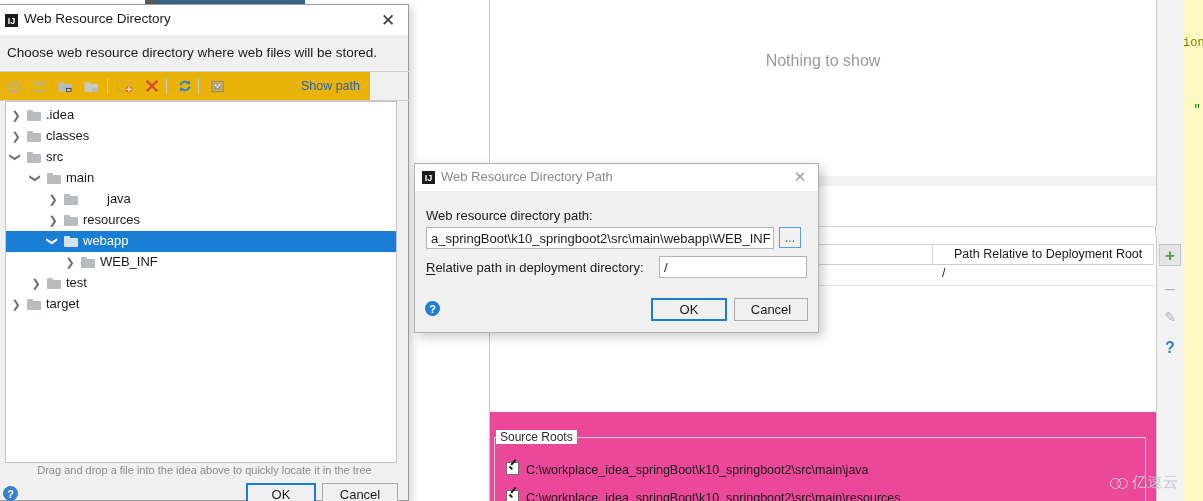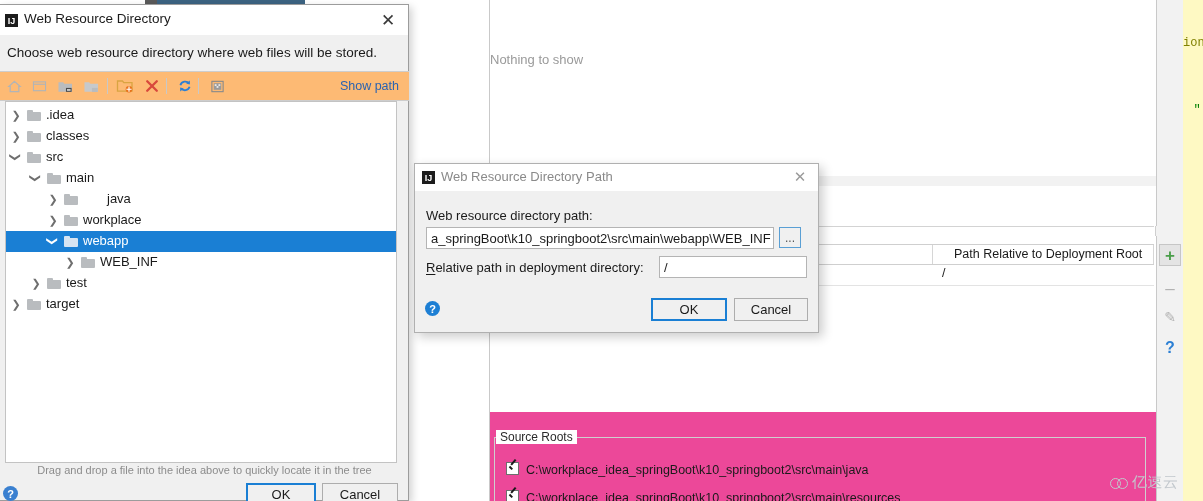--- a/index.html
+++ b/index.html
@@ -28,22 +28,22 @@
   .bg-right-rail {
     position: absolute; left: 1155px; top: 0; width: 28px; height: 501px;
     background: #f2f2f2; border-left: 1px solid #cfcfcf; border-right:1px solid #cfcfcf;
   }
 
   .bg-nothing-panel {
     position: absolute; left: 489px; top: 0px; width: 666px; height: 176px;
     background: #ffffff; border-left: 1px solid #c9c9c9; border-right: 1px solid #c9c9c9;
   }
   .bg-nothing-text {
-    position: absolute; left: 0; top: 52px; width: 666px; text-align: left;
-    color: #9a9a9a; font-size: 13px;
+    position: absolute; left: 0; top: 52px; width: 666px; text-align: center;
+    color: #9a9a9a; font-size: 16px;
   }
 
   .bg-gap-1 {
     position:absolute; left:489px; top:176px; width:666px; height:10px; background:#f2f2f2;
     border-left:1px solid #c9c9c9; border-right:1px solid #c9c9c9;
   }
   .bg-panel-2 {
     position:absolute; left:489px; top:186px; width:666px; height:40px;
     background:#ffffff; border:1px solid #c9c9c9; border-top:none; border-bottom:none;
   }
@@ -163,21 +163,21 @@
   }
   .dlg-subtitle {
     position:absolute; left:7px; top:40px; font-size:13.5px; color:#1a1a1a;
   }
   .dlg-sep {
     position:absolute; left:0; top:66px; width:409px; height:1px; background:#cdcdcd;
   }
 
   
   .toolbar {
-    position:absolute; left:0; top:67px; width:409px; height:28px; background:#fdba74;
+    position:absolute; left:0; top:67px; width:370px; height:28px; background:#eab308;
   }
   .tb-btn {
     position:absolute; top:3px; width:22px; height:22px;
     display:flex; align-items:center; justify-content:center;
   }
   .tb-div {
     position:absolute; top:6px; width:1px; height:16px; background:#c8c8c8;
   }
   .tb-showpath {
     position:absolute; right:10px; top:7px; font-size:12.5px; color:#2b63b0;
@@ -442,21 +442,21 @@
         <span class="folder" style="left:58px;">
             <i></i>
           </span>
         <span class="tlabel" style="left:77px;padding-left:24px;">java</span>
       </div>
       <div class="tnode" style="top:108px;">
         <span class="arrow" style="left:41px;">❯</span>
         <span class="folder" style="left:58px;">
             <i></i>
           </span>
-        <span class="tlabel" style="left:77px;">workplace</span>
+        <span class="tlabel" style="left:77px;">resources</span>
       </div>
       <div class="tnode sel" style="top:129px;">
         <span class="arrow" style="left: 41px; transform: rotate(90deg);">❯</span>
         <span class="folder" style="left:58px;">
             <i></i>
           </span>
         <span class="tlabel" style="left:77px;">webapp</span>
       </div>
       <div class="tnode" style="top:150px;">
         <span class="arrow" style="left:58px;">❯</span>

